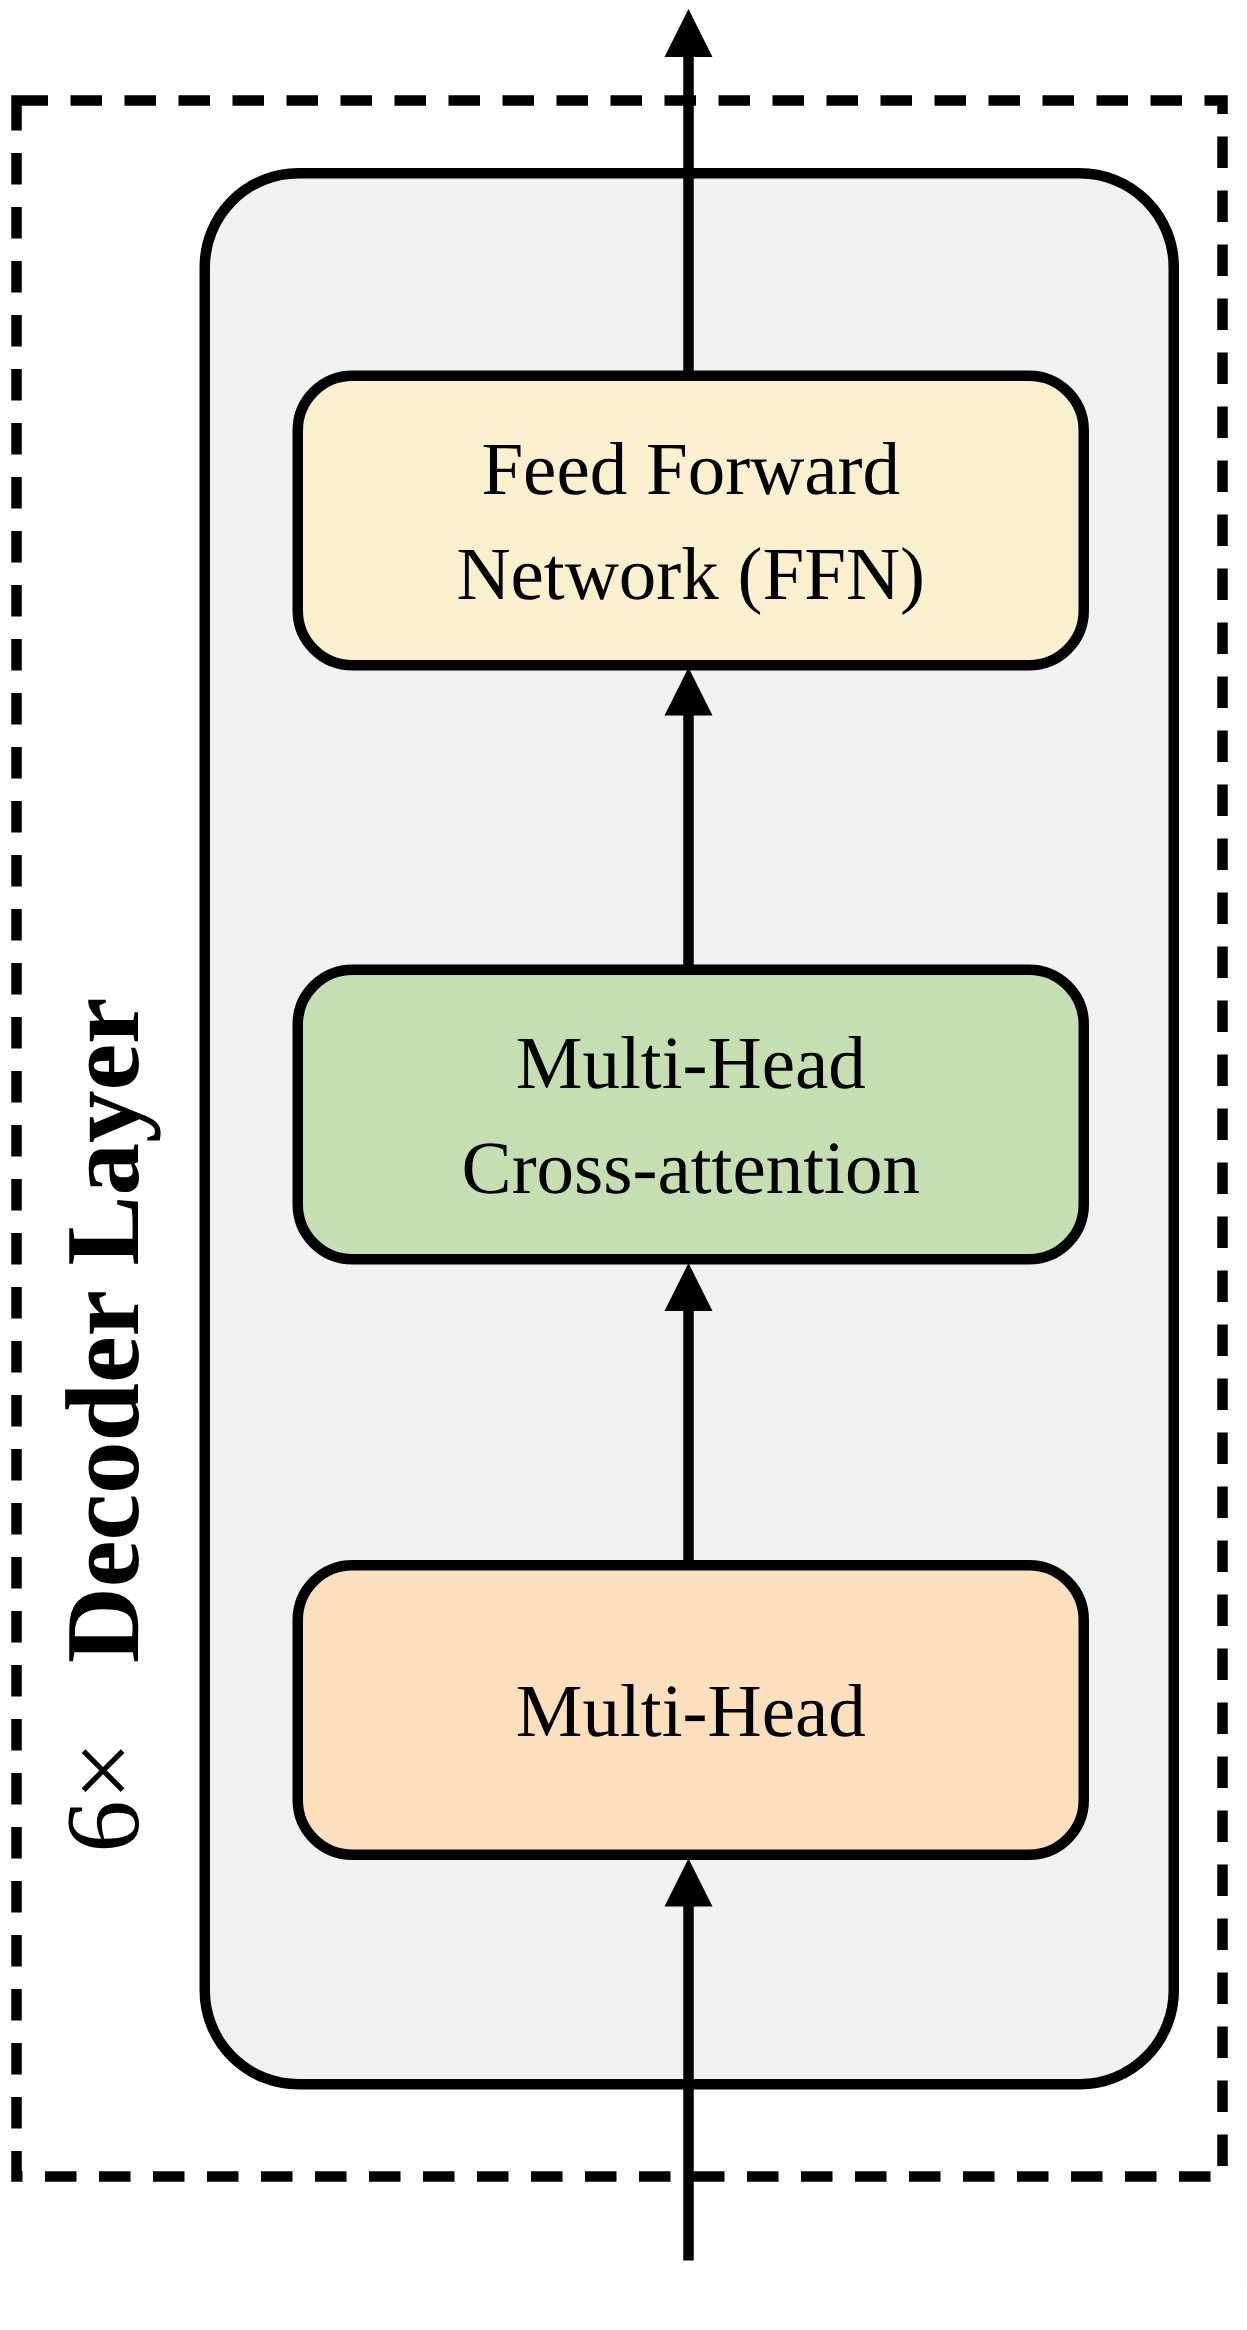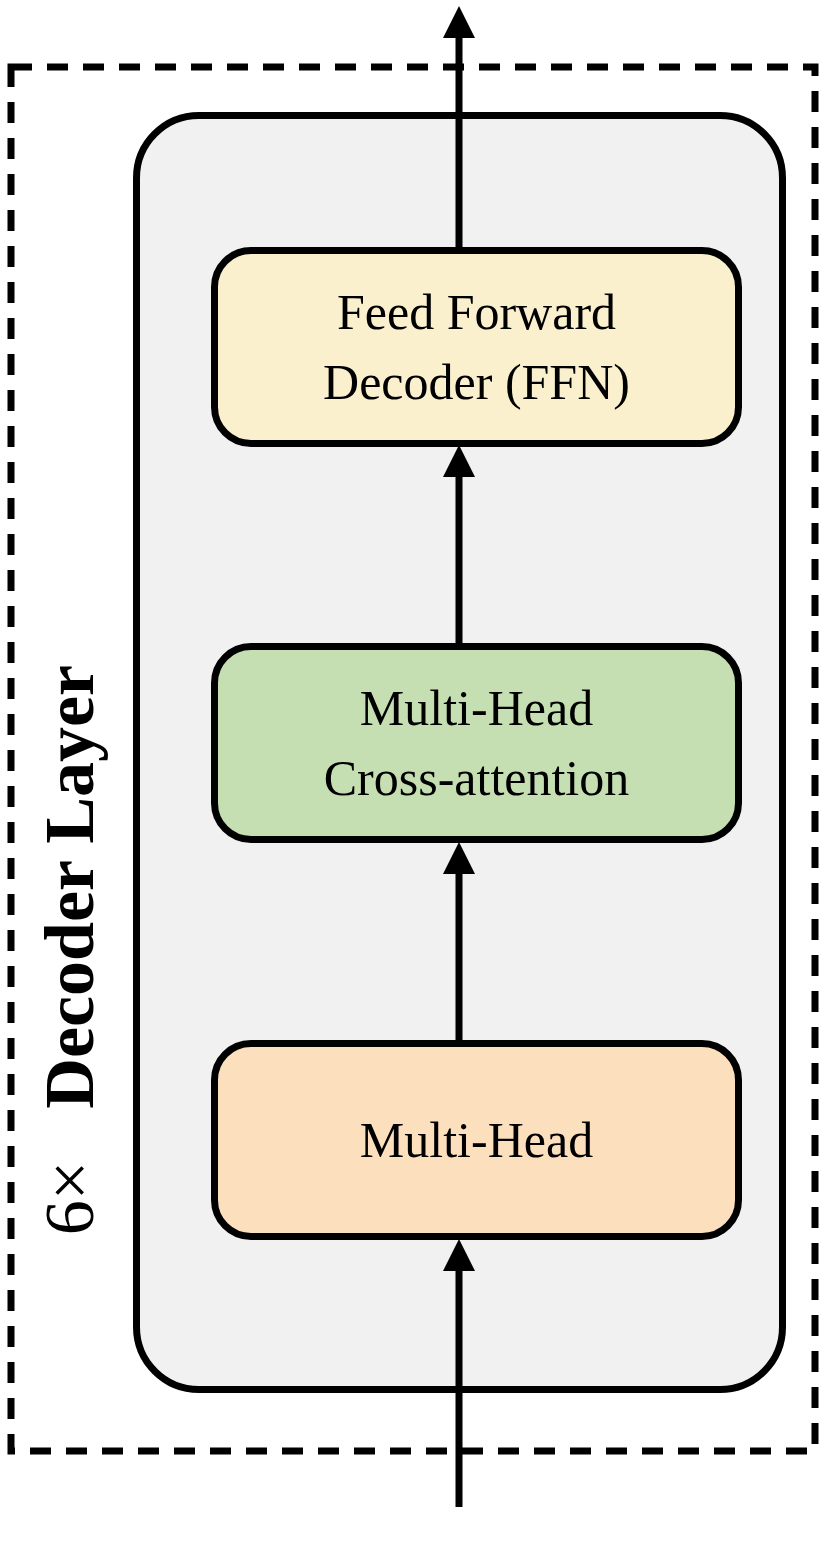--- a/index.html
+++ b/index.html
@@ -47,21 +47,20 @@
     border: 7px solid #000000;
     border-radius: 40px;
     display: flex;
     flex-direction: column;
     align-items: center;
     justify-content: center;
     text-align: center;
     font-size: 50px;
     line-height: 70px;
     z-index: 3;
-    margin-left: 16px;
   }
   .block-ffn   { top: 247px; }
   .block-cross { top: 643px; }
   .block-self  { top: 1040px; }
 
   
   .side-label {
     position: absolute;
     left: -252px;
     top: 905px;
@@ -101,21 +100,21 @@
     <g fill="#000000">
       <polygon points="459,6 443,38 475,38"></polygon>
       <polygon points="459,445 443,477 475,477"></polygon>
       <polygon points="459,842 443,874 475,874"></polygon>
       <polygon points="459,1239 443,1271 475,1271"></polygon>
     </g>
   </svg>
 
   <div class="block block-ffn" style="background-color: rgb(250, 240, 206);">
     <span>Feed Forward</span>
-    <span>Decoder (FFN)</span>
+    <span>Network (FFN)</span>
   </div>
 
   <div class="block block-cross" style="background-color: rgb(197, 223, 179);">
     <span>Multi-Head</span>
     <span>Cross-attention</span>
   </div>
 
   <div class="block block-self" style="background-color: rgb(252, 224, 190);">
     <span>Multi-Head</span>
   </div>

